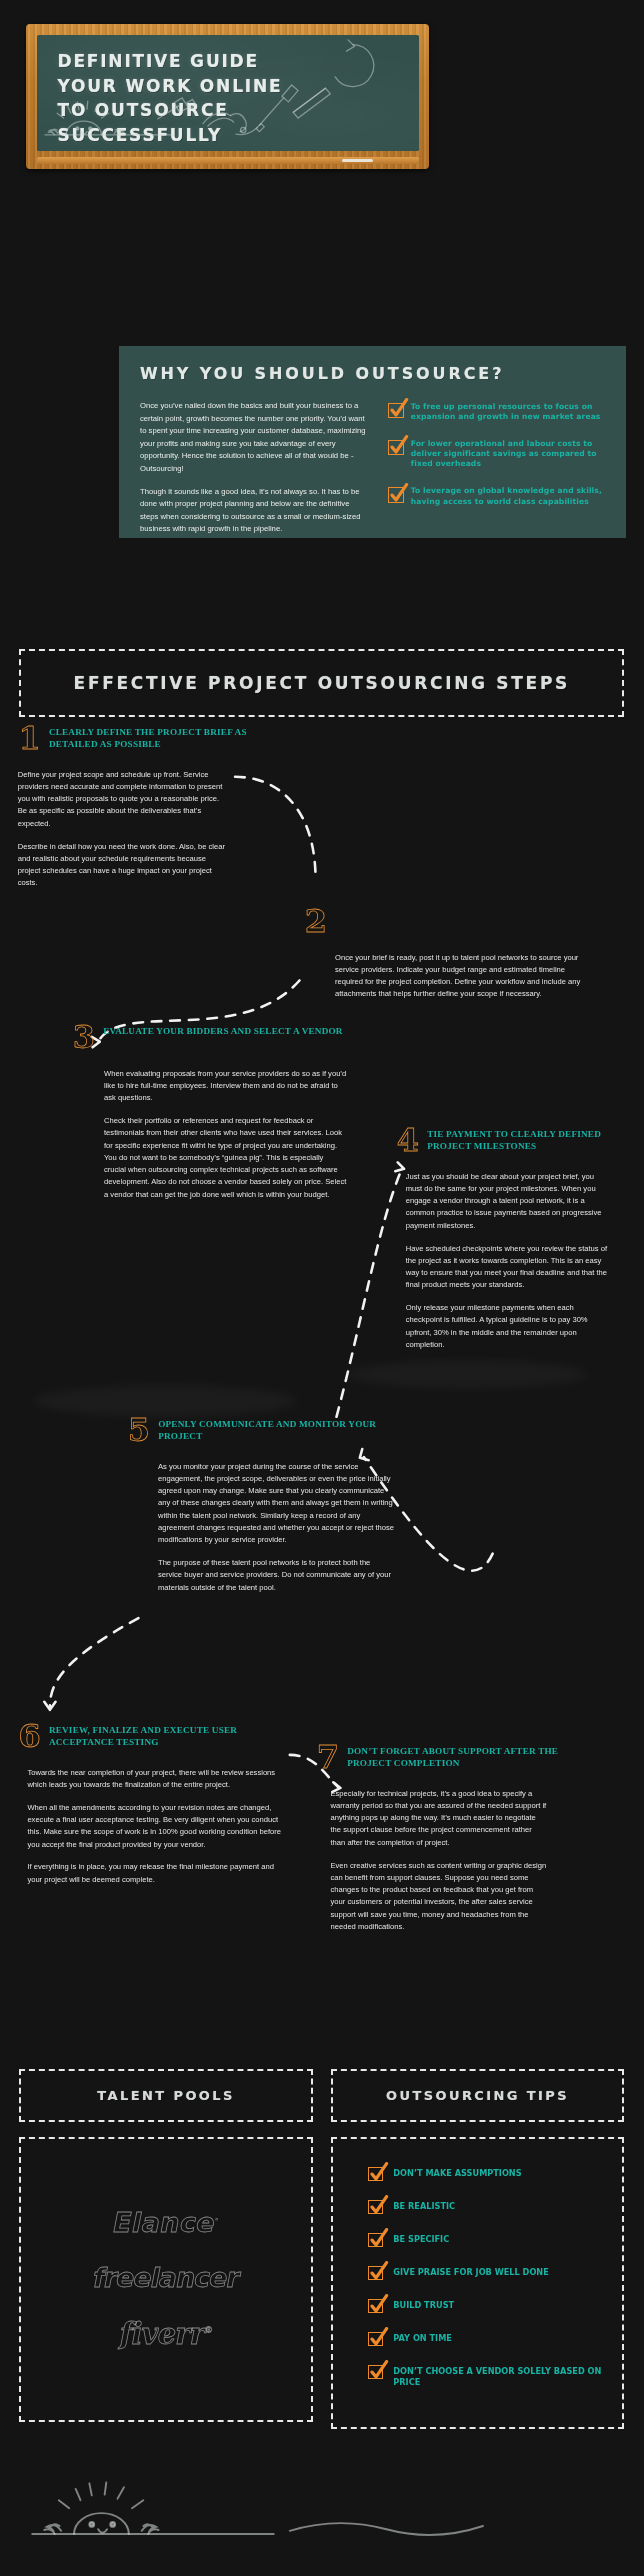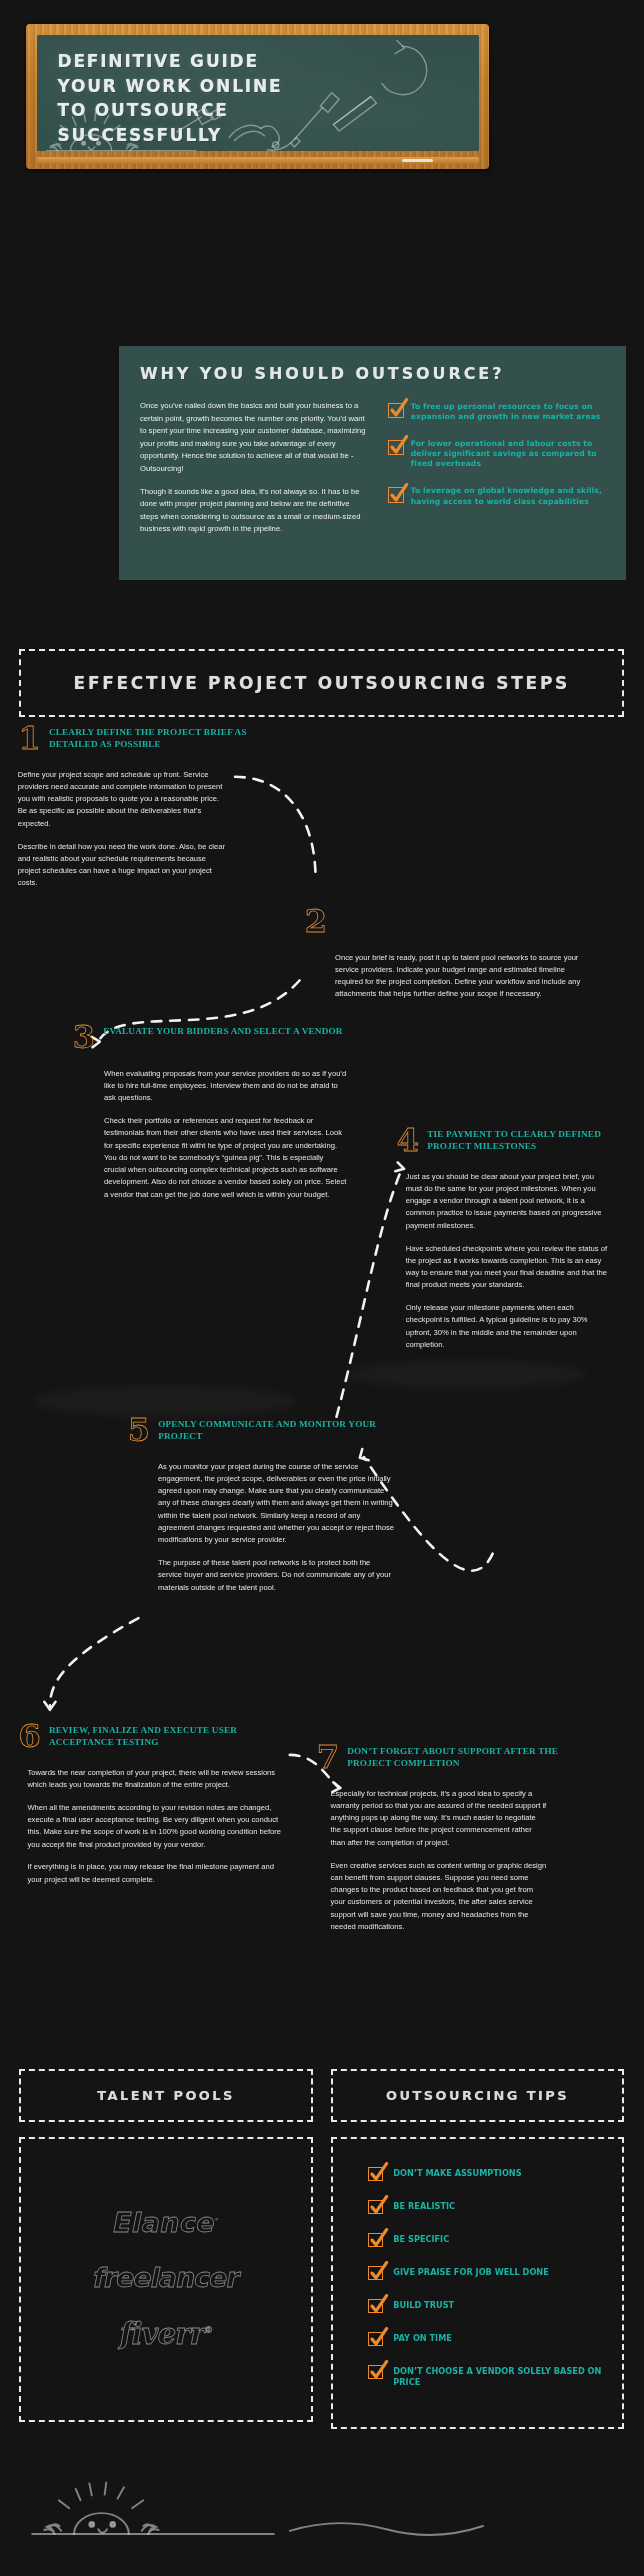--- a/index.html
+++ b/index.html
@@ -12,21 +12,21 @@
     color: #e8e8e8;
     overflow: hidden;
     position: relative;
   }
   .page { position: relative; width: 644px; height: 2576px; }
 
   
   .board-wrap {
     position: absolute;
     left: 26px; top: 24px;
-    width: 463px; height: 145px; border-radius: 30px;
+    width: 403px; height: 145px; border-radius: 30px;
   }
   .board-frame {
     position: absolute; inset: 0;
     background:
       repeating-linear-gradient(90deg, rgba(0,0,0,.10) 0 1.6px, rgba(255,255,255,.05) 1.6px 4px, rgba(0,0,0,.05) 4px 7.2px),
       linear-gradient(180deg,#d8953f 0%,#c5822f 40%,#b9762a 100%);
     border-radius: 4px;
     box-shadow: 0 1.6px 4.8px rgba(0,0,0,.6);
   }
   .board-inner {
@@ -67,21 +67,21 @@
       0.8px 0.8px 0 rgba(20,40,38,.55),
       0 0 6.4px rgba(255,255,255,.12);
   }
   .board-title .ln { display: block; }
   .board-doodles { position: absolute; inset: 0; pointer-events: none; }
 
   
   .why-panel {
     position: absolute;
     left: 119px; top: 346px;
-    width: 507px; height: 234px;
+    width: 507px; height: 192px;
     background: #33504c;
   }
   .why-title {
     margin: 17.7px 0 0 21px;
     font-family: "DejaVu Sans", sans-serif;
     font-weight: 700;
     font-size: 16px;
     letter-spacing: 2.9px;
     color: rgba(233,238,235,.85);
     text-transform: uppercase;

